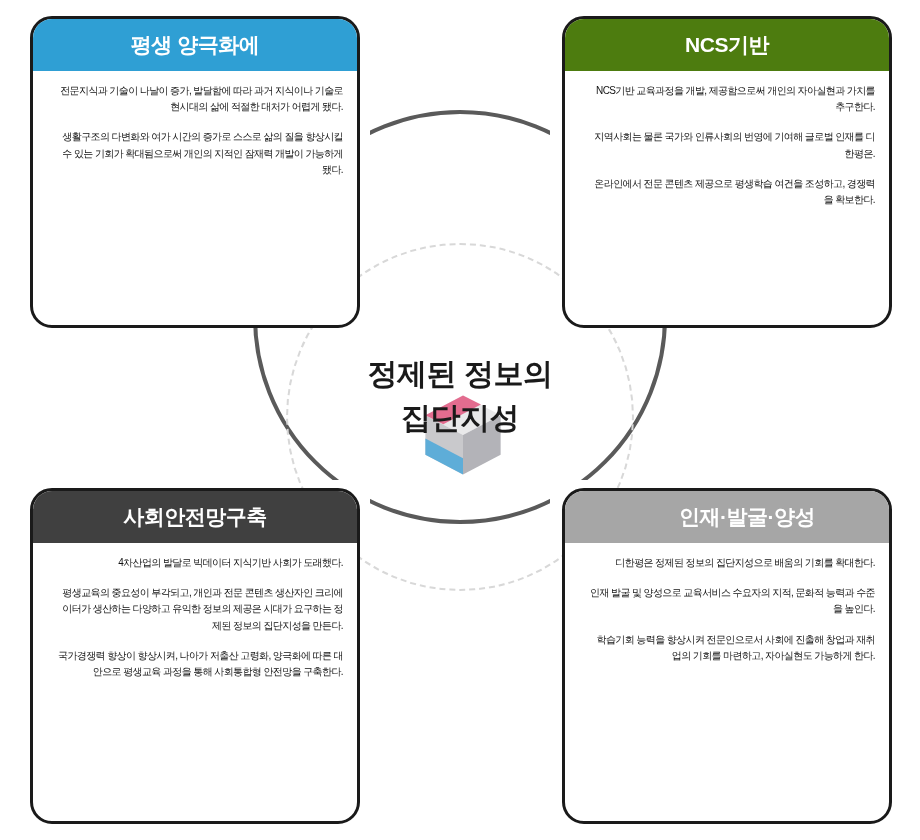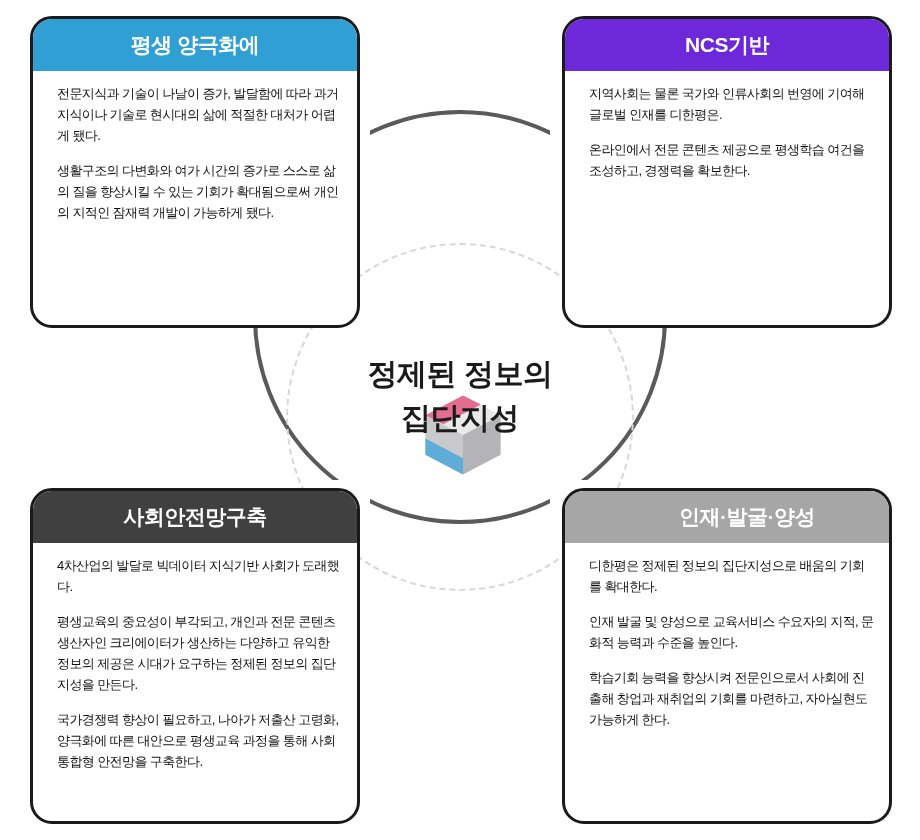--- a/index.html
+++ b/index.html
@@ -75,23 +75,23 @@
     display: flex;
     align-items: center;
     justify-content: center;
     color: #ffffff;
     font-size: 21px;
     font-weight: bold;
     letter-spacing: -0.5px;
   }
   .card-body {
     padding: 12px 14px 14px 24px;
-    text-align: left;
+    text-align: right;
     color: #111111;
-    font-size: 13px;
+    font-size: 10px;
     line-height: 1.62;
     letter-spacing: -0.6px;
   }
   .card-body p {
     margin: 0 0 14px 0;
   }
   .card-body p:last-child {
     margin-bottom: 0;
   }
   
@@ -129,33 +129,34 @@
 
   <div class="card" id="card-tl">
     <div class="card-head" style="background:#2f9fd4;">평생 양극화에</div>
     <div class="card-body">
       <p>전문지식과 기술이 나날이 증가, 발달함에 따라 과거 지식이나 기술로 현시대의 삶에 적절한 대처가 어렵게 됐다.</p>
       <p>생활구조의 다변화와 여가 시간의 증가로 스스로 삶의 질을 향상시킬 수 있는 기회가 확대됨으로써 개인의 지적인 잠재력 개발이 가능하게 됐다.</p>
     </div>
   </div>
 
   <div class="card" id="card-tr">
-    <div class="card-head" style="background:#6d28d9;">NCS기반</div>
+    <div class="card-head" style="background:#4d7c0f;">NCS기반</div>
     <div class="card-body">
+      <p>NCS기반 교육과정을 개발, 제공함으로써 개인의 자아실현과 가치를 추구한다.</p>
       <p>지역사회는 물론 국가와 인류사회의 번영에 기여해 글로벌 인재를 디한평은.</p>
       <p>온라인에서 전문 콘텐츠 제공으로 평생학습 여건을 조성하고, 경쟁력을 확보한다.</p>
     </div>
   </div>
 
   <div class="card" id="card-bl">
     <div class="card-head" style="background:#404040;">사회안전망구축</div>
     <div class="card-body">
       <p>4차산업의 발달로 빅데이터 지식기반 사회가 도래했다.</p>
       <p>평생교육의 중요성이 부각되고, 개인과 전문 콘텐츠 생산자인 크리에이터가 생산하는 다양하고 유익한 정보의 제공은 시대가 요구하는 정제된 정보의 집단지성을 만든다.</p>
-      <p>국가경쟁력 향상이 필요하고, 나아가 저출산 고령화, 양극화에 따른 대안으로 평생교육 과정을 통해 사회통합형 안전망을 구축한다.</p>
+      <p>국가경쟁력 향상이 향상시켜, 나아가 저출산 고령화, 양극화에 따른 대안으로 평생교육 과정을 통해 사회통합형 안전망을 구축한다.</p>
     </div>
   </div>
 
   <div class="card" id="card-br">
     <div class="card-head" style="background:#a6a6a6;padding-left:40px;">인재·발굴·양성</div>
     <div class="card-body">
       <p>디한평은 정제된 정보의 집단지성으로 배움의 기회를 확대한다.</p>
       <p>인재 발굴 및 양성으로 교육서비스 수요자의 지적, 문화적 능력과 수준을 높인다.</p>
       <p>학습기회 능력을 향상시켜 전문인으로서 사회에 진출해 창업과 재취업의 기회를 마련하고, 자아실현도 가능하게 한다.</p>
     </div>

